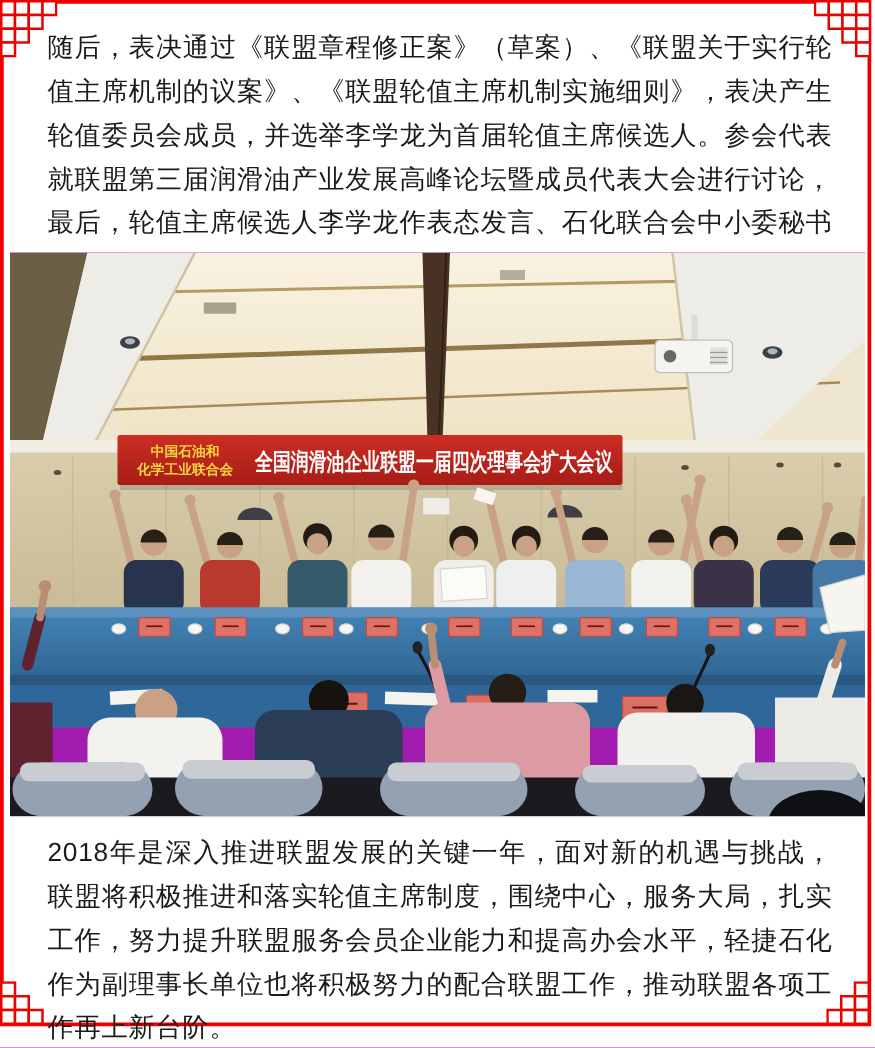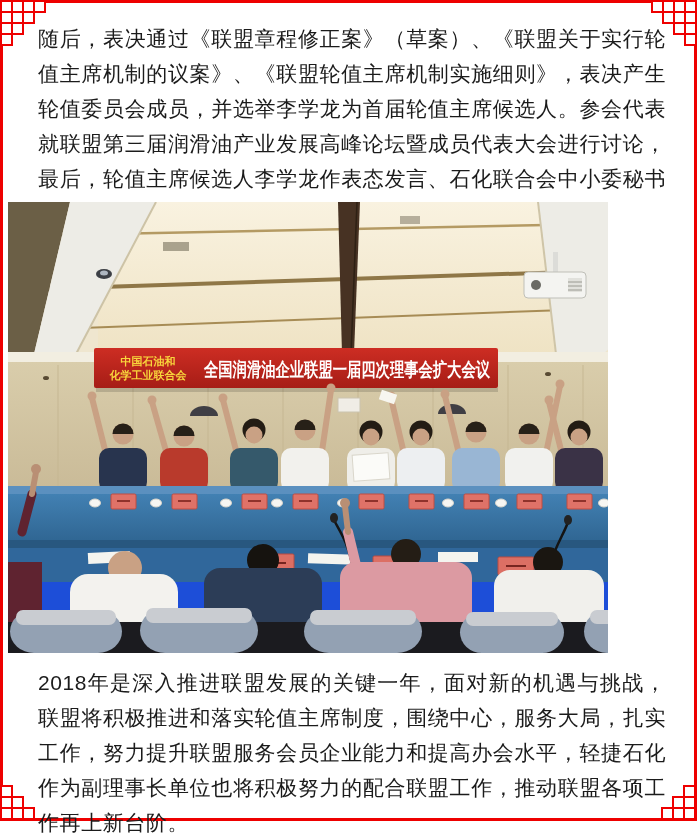--- a/index.html
+++ b/index.html
@@ -18,22 +18,22 @@
   .corner.bl{left:0;bottom:17px;}
   .corner.br{right:3px;bottom:17px;}
   .para{
     position:absolute;left:38px;width:628px;margin:0;
     font-size:21px;line-height:35px;letter-spacing:0.6px;color:#1b1b1b;
     text-align:justify;
   }
   .para.top{top:21px;}
   .para.bottom{top:665px;}
   figure.photo{
-    position:absolute;left:8px;top:202px;width:600px;height:451px;margin:0;
-    overflow:hidden;background:#1d4ed8;
+    position:absolute;left:8px;top:202px;width:684px;height:451px;margin:0;
+    overflow:hidden;background:#a21caf;
   }
   figure.photo svg{display:block;}
 </style>
 </head>
 <body>
 
 <div class="frame"></div>
 
 <div class="corner tl">
   <svg width="46" height="46">

